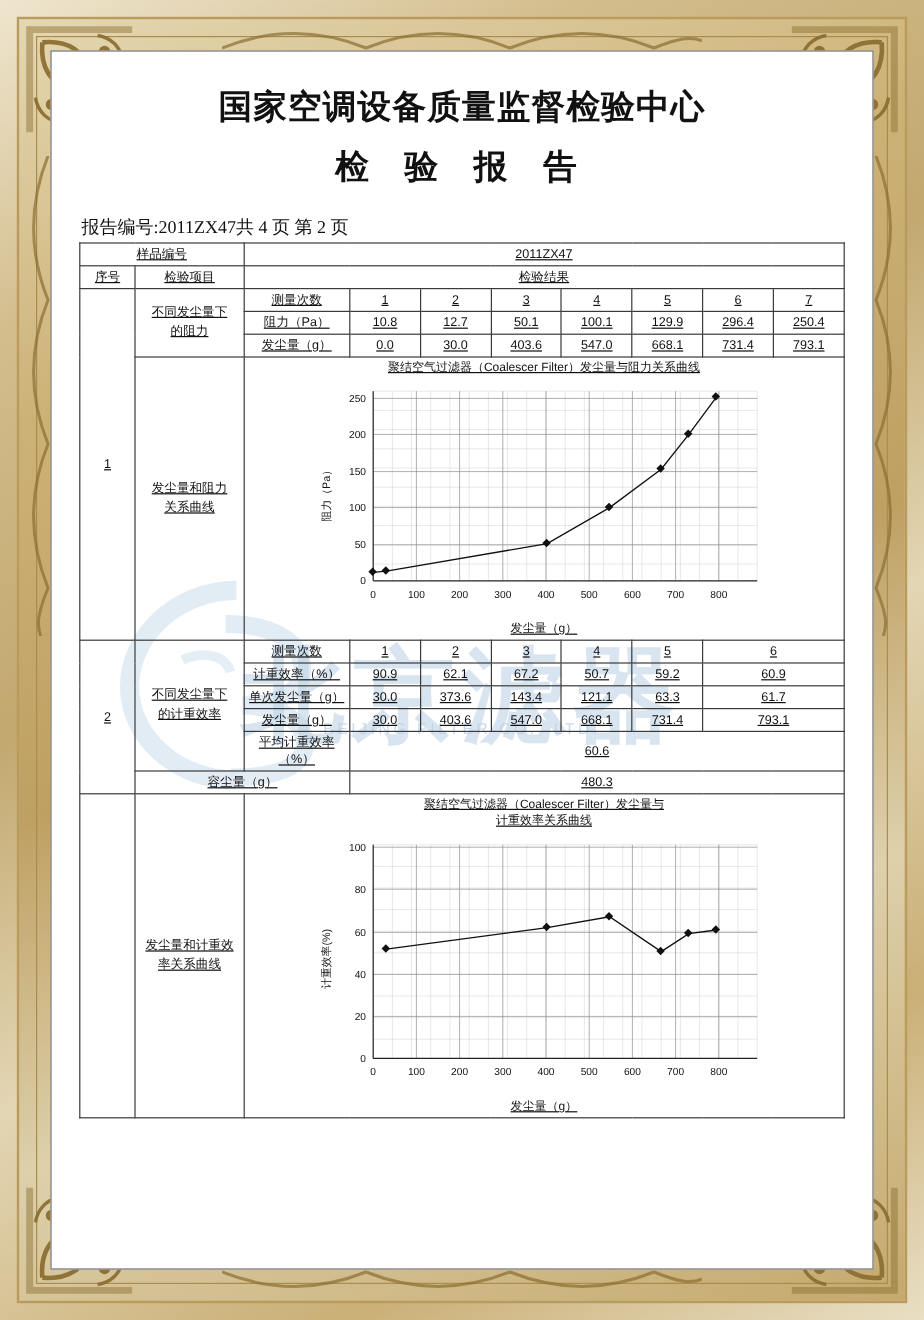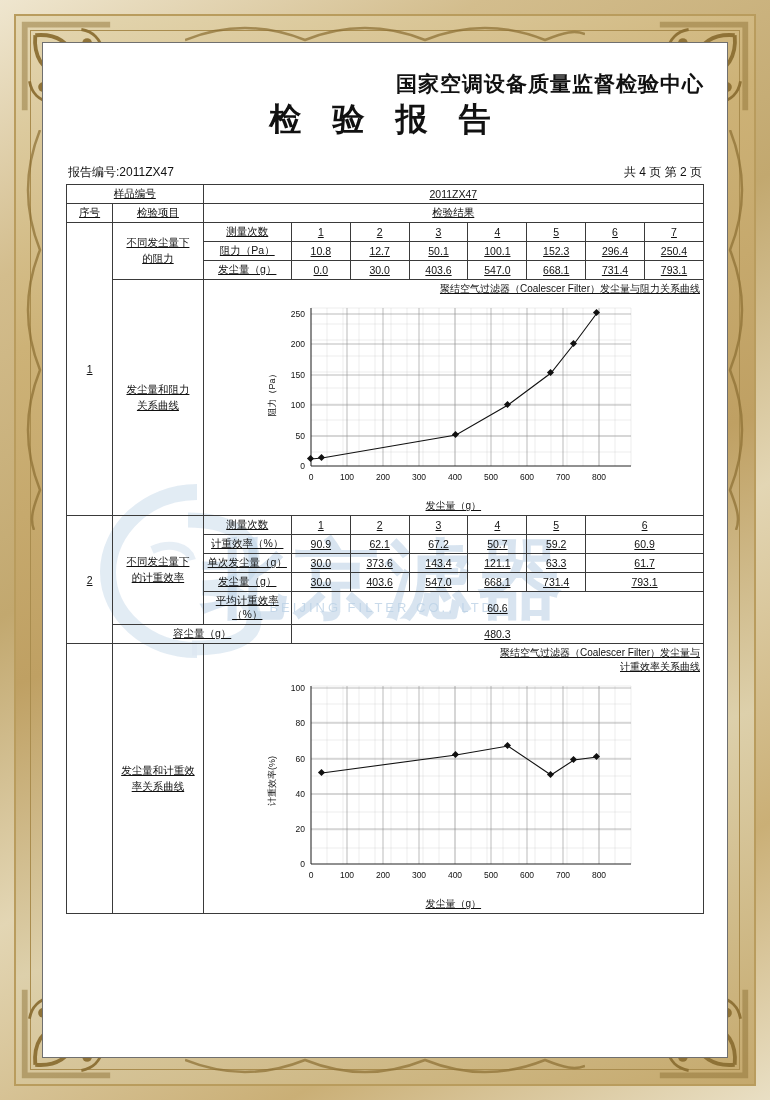--- a/index.html
+++ b/index.html
@@ -71,50 +71,50 @@
     position:absolute; left:92px; top:10px; width:210px; height:180px;
     opacity:.5;
   }
 
   
   .content{
     position:absolute; left:66px; top:70px; right:66px; bottom:60px;
     z-index:5;
   }
   .title-1{
-    text-align:right; font-size:21px; font-weight:bold; color:#111;
+    text-align:center; font-size:28px; font-weight:bold; color:#111;
     font-family:"DejaVu Sans","Liberation Sans",sans-serif;
     letter-spacing:1px;
   }
   .title-2{
-    text-align:center; font-size:32px; font-weight:bold; color:#111;
-    letter-spacing:10px; margin-top:0;
+    text-align:center; font-size:28px; font-weight:bold; color:#111;
+    letter-spacing:10px; margin-top:12px;
     font-family:"DejaVu Sans","Liberation Sans",sans-serif;
   }
   .meta-row{
-    display:flex; justify-content:space-between; align-items:flex-end;
-    font-size:12px; color:#111; margin-top:22px; padding:0 2px 3px 2px;
+    display:flex; justify-content:flex-start; align-items:flex-end;
+    font-size:15px; color:#111; margin-top:22px; padding:0 2px 3px 2px;font-family:Liberation Serif, serif;
   }
 
   table.report{
     width:100%; border-collapse:collapse; table-layout:fixed;
     font-size:10.5px; color:#111;text-decoration:underline;
   }
   table.report td{
     border:1px solid #3a3a3a; padding:2px 3px; text-align:center;
     vertical-align:middle; height:19px;
     background:transparent;
   }
   .cell-left{ text-align:left; padding-left:8px; }
   .tall{ line-height:1.5; }
 
   
   .chart-cell{ padding:6px 2px 4px 2px; }
   .chart-title{
-    font-size:10px; text-align:right; color:#111; margin-bottom:2px; line-height:1.4;
+    font-size:10px; text-align:center; color:#111; margin-bottom:2px; line-height:1.4;
   }
   .chart-wrap{ position:relative; }
   .axis-label-x{
     text-align:center; font-size:10px; margin-top:1px; color:#111;
   }
   svg{ display:block; margin:0 auto; }
   .grid-minor{ stroke:#cfcfcf; stroke-width:.4; }
   .grid-major{ stroke:#8f8f8f; stroke-width:.6; }
   .axis-line{ stroke:#222; stroke-width:1; }
   .series-line{ stroke:#111; stroke-width:1.1; fill:none; }
@@ -237,21 +237,21 @@
       <td>5</td>
       <td>6</td>
       <td>7</td>
     </tr>
     <tr>
       <td>阻力（Pa）</td>
       <td>10.8</td>
       <td>12.7</td>
       <td>50.1</td>
       <td>100.1</td>
-      <td>152.3</td>
+      <td>129.9</td>
       <td>296.4</td>
       <td>250.4</td>
     </tr>
     <tr>
       <td>发尘量（g）</td>
       <td>0.0</td>
       <td>30.0</td>
       <td>403.6</td>
       <td>547.0</td>
       <td>668.1</td>

